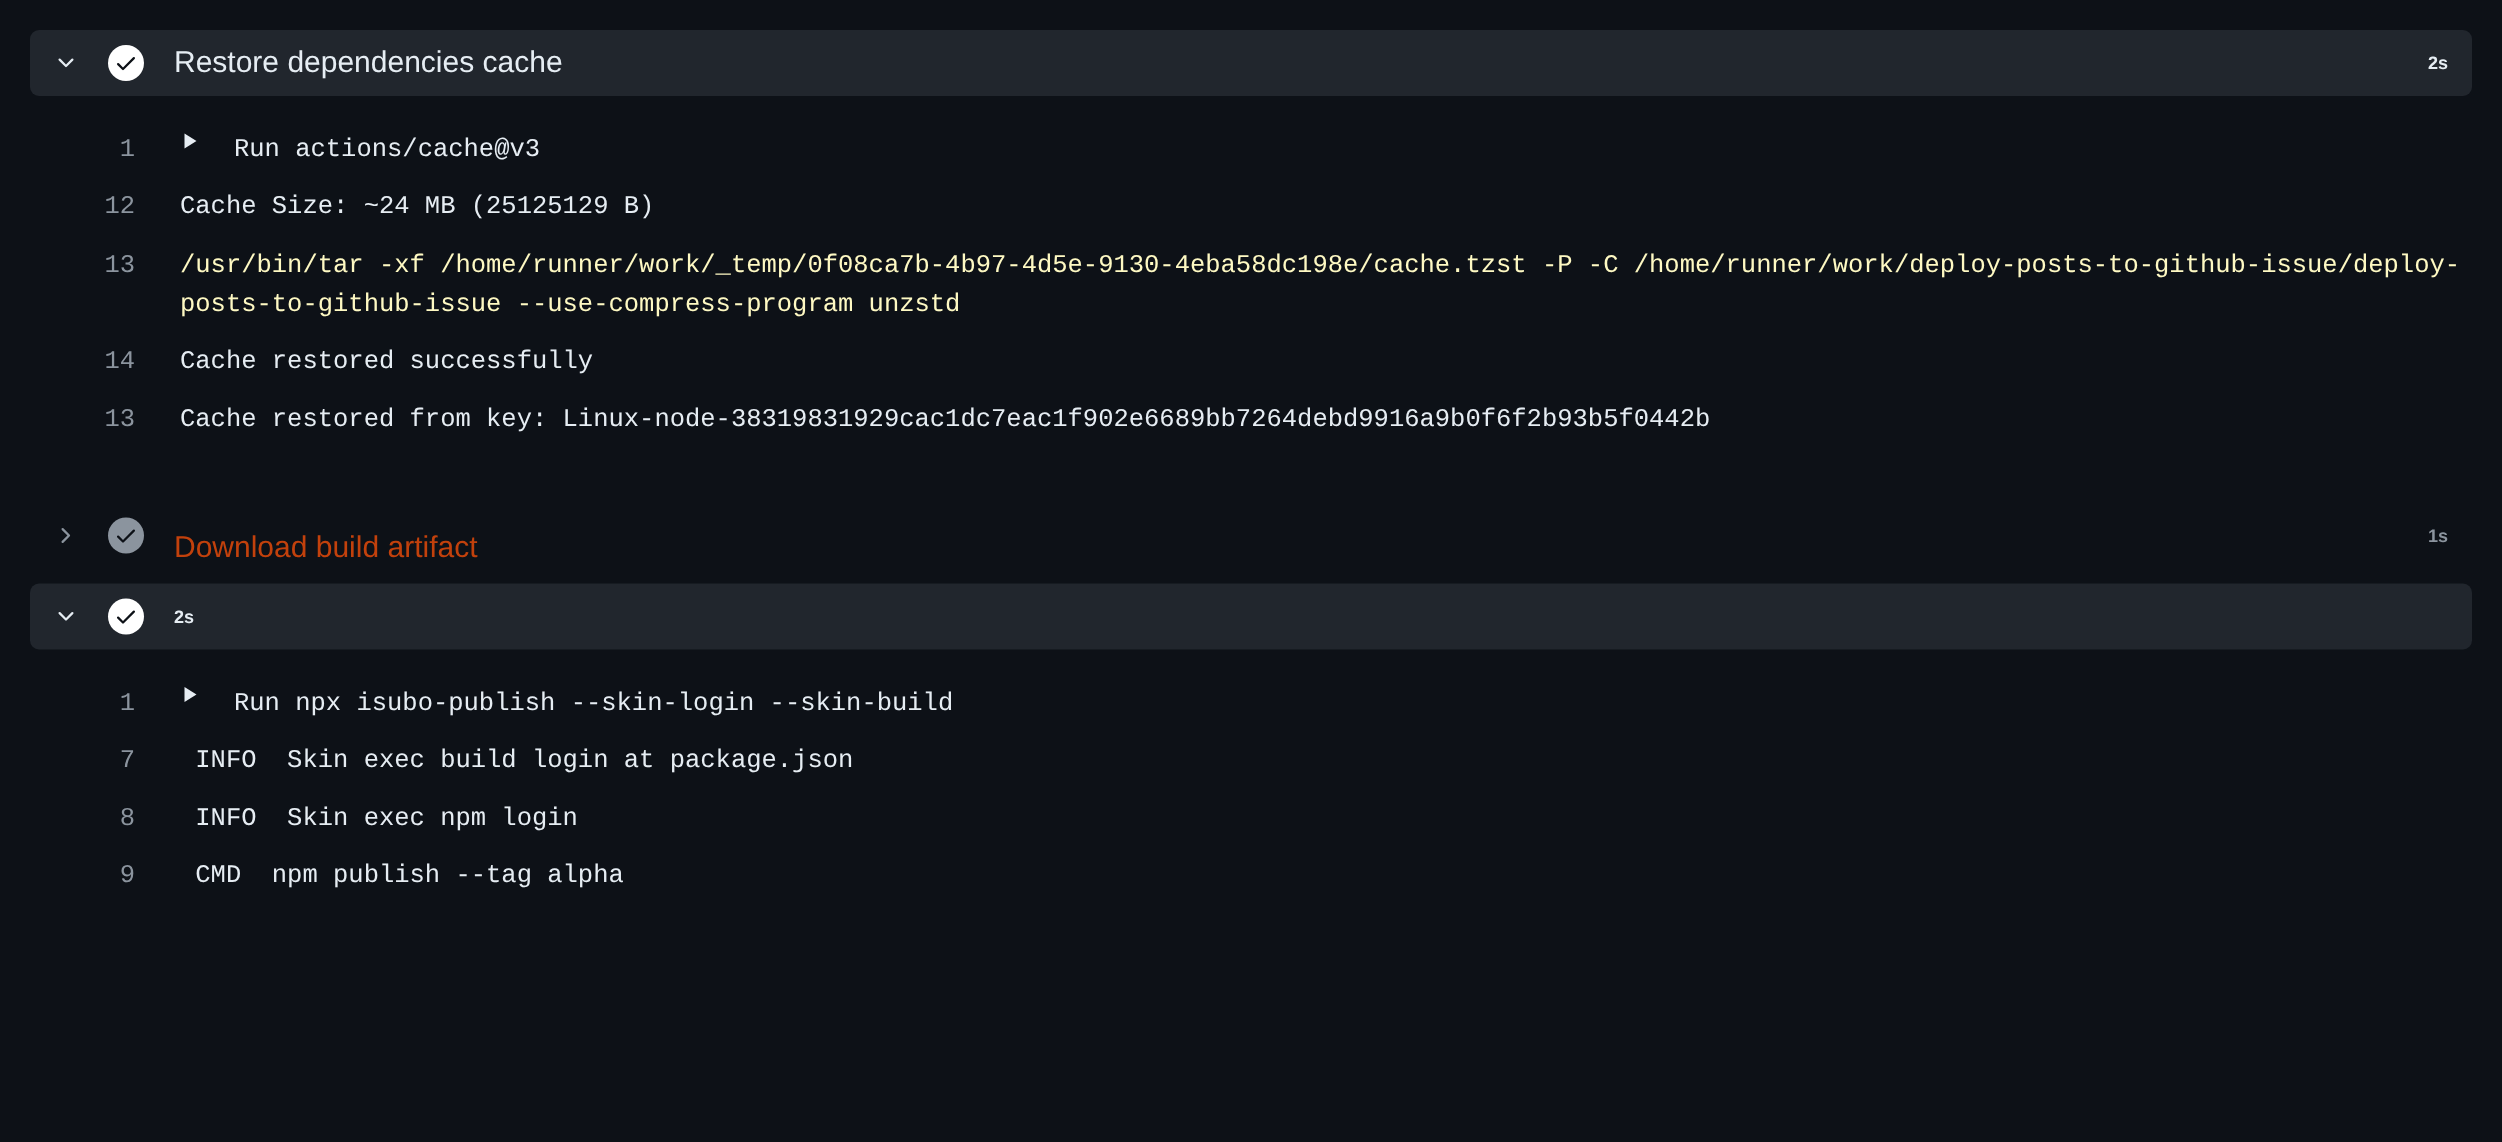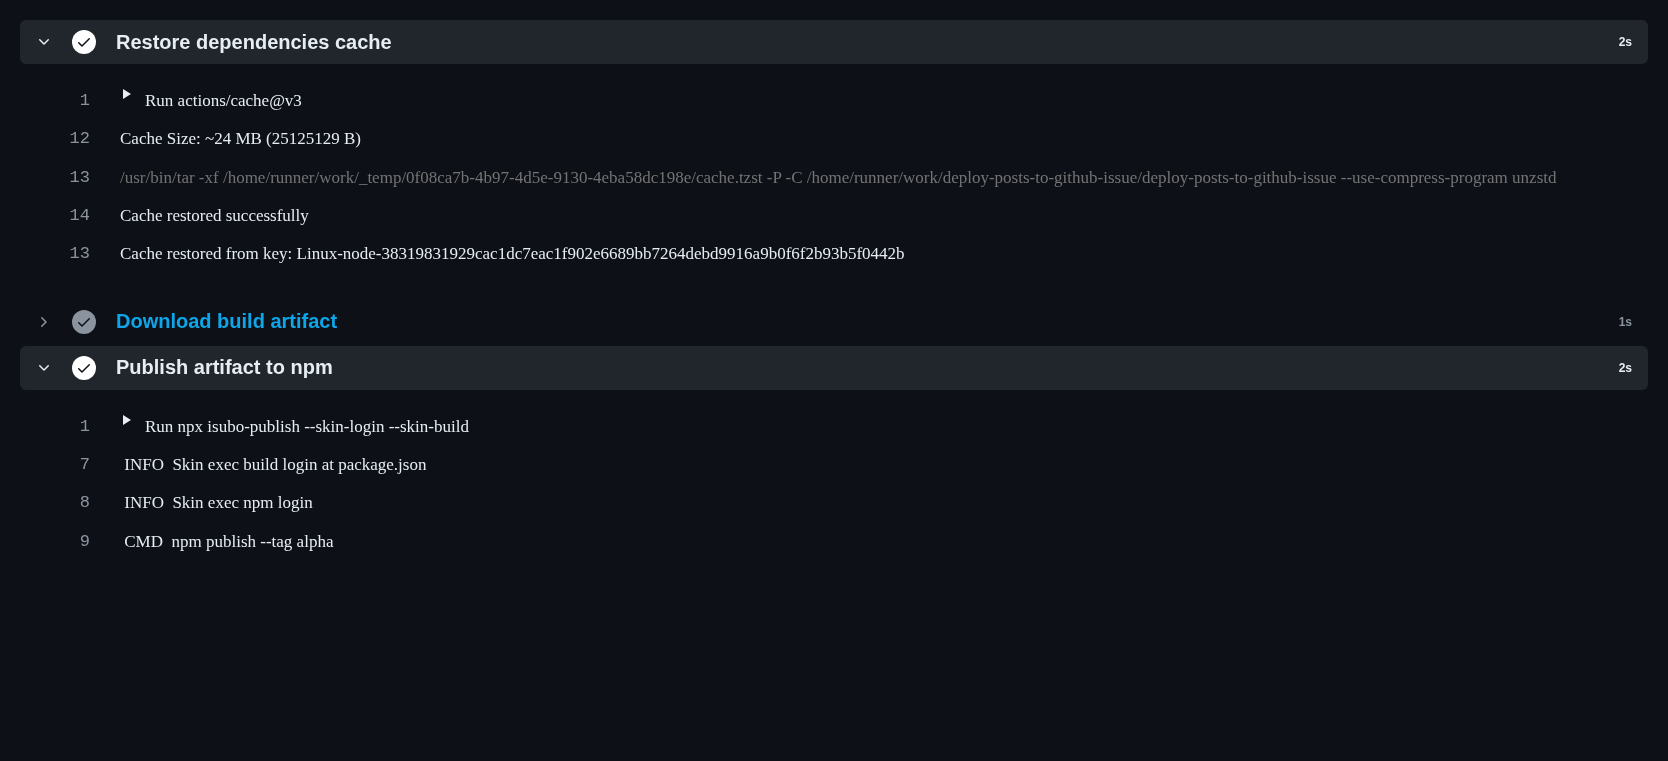--- a/index.html
+++ b/index.html
@@ -52,25 +52,26 @@
   }
   .status-icon.success svg { width: 16px; height: 16px; }
   .status-icon.neutral {
     background: #8b949e;
     border-radius: 50%;
   }
   .status-icon.neutral svg { width: 16px; height: 16px; }
   .step-title {
     flex: 1;
     font-size: 20px;
-    font-weight: 700;
+    font-weight: 400;
     color: #e6edf3;
   }
   .step-header.collapsed .step-title {
-    color: #0ea5e9;
+    color: #c2410c;
+    margin-top: 18px;
   }
   .step-duration {
     color: #8b949e;
     font-size: 12px;
     font-weight: 600;
   }
   .step-header.expanded .step-duration { color: #e6edf3; }
   .log-body {
     padding: 18px 0 24px 0;
     font-family: ui-monospace, SFMono-Regular, "SF Mono", Menlo, Consolas, "Liberation Mono", monospace;
@@ -90,25 +91,24 @@
     padding-right: 30px;
     user-select: none;
   }
   .line-content {
     flex: 1;
     color: #e6edf3;
     white-space: pre-wrap;
     word-break: break-all;
     display: flex;
     align-items: flex-start;
-    gap: 7px;
-    font-family: Liberation Serif, serif;
+    gap: 18px;
   }
   .line-text { flex: 1; }
-  .line-text.blue { color: #737373; }
+  .line-text.blue { color: #fef9c3; }
   .disclosure {
     width: 14px;
     flex-shrink: 0;
     display: inline-flex;
     align-items: center;
     justify-content: center;
     margin-right: 4px;
   }
   .disclosure svg { display: block; }
 </style>
@@ -177,21 +177,20 @@
         <span class="chevron">
           <svg viewBox="0 0 16 16" width="16" height="16" fill="#e6edf3">
             <path d="M12.78 5.22a.75.75 0 0 1 0 1.06l-4.25 4.25a.75.75 0 0 1-1.06 0L3.22 6.28a.75.75 0 1 1 1.06-1.06L8 8.94l3.72-3.72a.75.75 0 0 1 1.06 0z"></path>
           </svg>
         </span>
         <span class="status-icon success">
           <svg viewBox="0 0 16 16" fill="#0d1117">
             <path d="M13.78 4.22a.75.75 0 0 1 0 1.06l-7.25 7.25a.75.75 0 0 1-1.06 0L2.22 9.28a.75.75 0 1 1 1.06-1.06L6 10.94l6.72-6.72a.75.75 0 0 1 1.06 0z"></path>
           </svg>
         </span>
-        <span class="step-title">Publish artifact to npm</span>
         <span class="step-duration">2s</span>
       </div>
       <div class="log-body">
         <div class="log-line">
           <span class="line-no">1</span>
           <span class="line-content"><span class="disclosure"><svg viewBox="0 0 10 12" width="10" height="12" fill="#e6edf3">
                 <path d="M1 1 L9 6 L1 11 Z"></path>
               </svg></span><span class="line-text">Run npx isubo-publish --skin-login --skin-build</span></span>
         </div>
         <div class="log-line">

